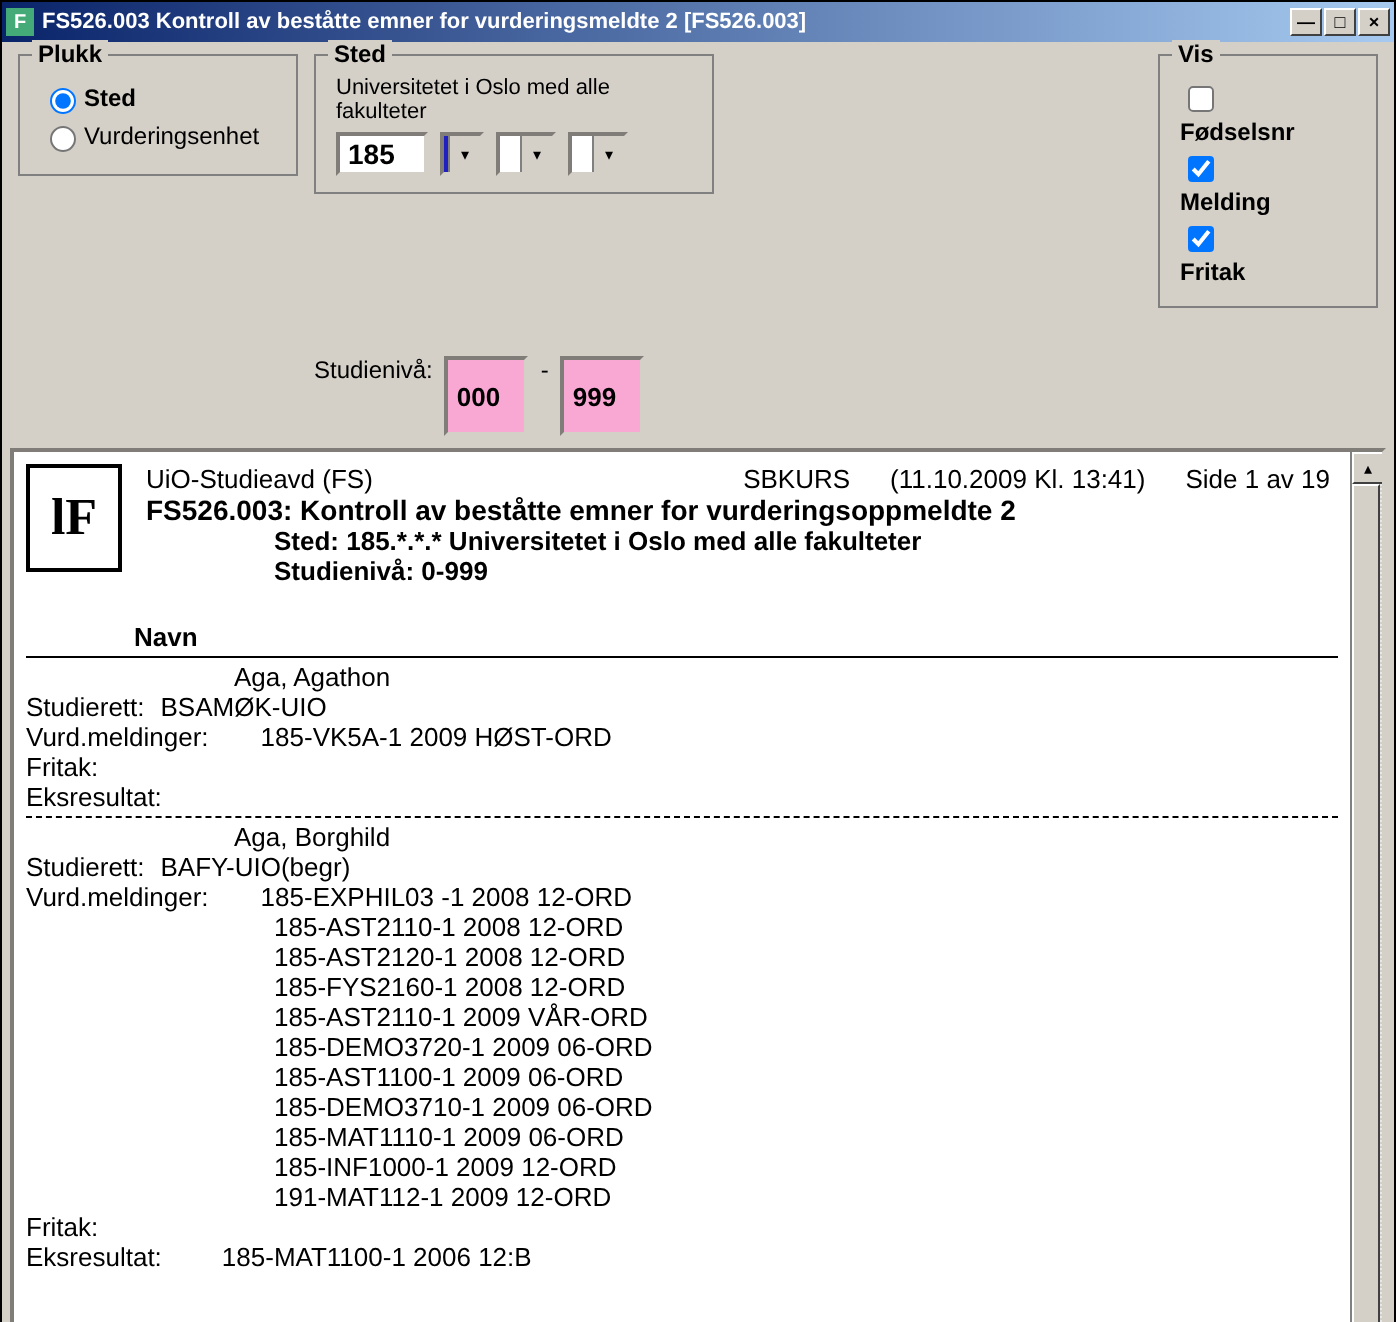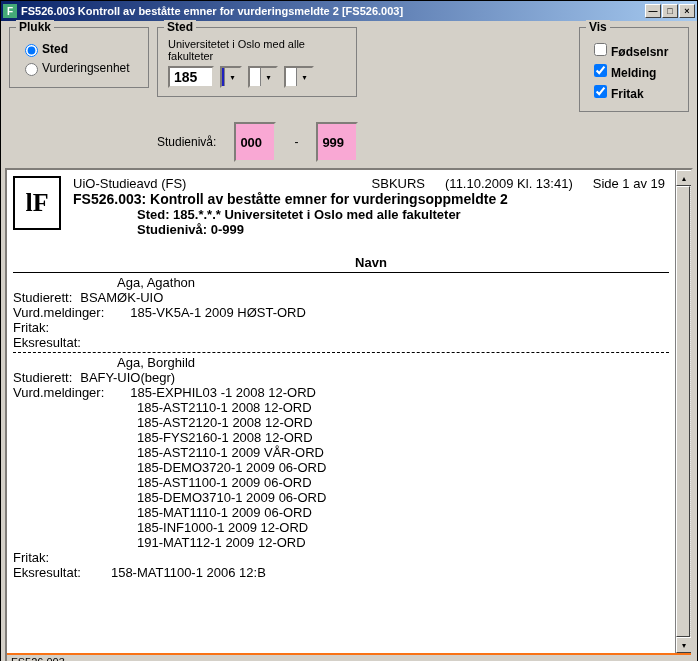--- a/index.html
+++ b/index.html
@@ -12,37 +12,37 @@
   .tbtn { width: 16px; height: 14px; background: #d4d0c8; border: 1px solid #fff; border-right-color:#404040; border-bottom-color:#404040; display:flex; align-items:center; justify-content:center; font-size:9px; font-weight:bold; color:#000; cursor:pointer;}
   .toolbar { display: flex; padding: 6px 8px 2px 8px; gap: 8px; align-items: flex-start; }
   .groupbox { border: 1px solid #808080; border-top-color:#808080; position: relative; padding: 10px 10px 8px 10px; background: #d4d0c8; }
   .groupbox .legend { position: absolute; top: -8px; left: 6px; background: #d4d0c8; padding: 0 3px; font-size: 12px; font-weight: bold; }
   .radio-row { display: flex; align-items: center; font-size: 12px; margin: 3px 0; }
   .radio-row input { margin-right: 4px; }
   .sted-sub { font-size: 11px; margin-bottom: 4px; }
   .sted-row { display: flex; gap: 6px; align-items: center; }
   .txt { border: 2px inset #d4d0c8; background: #fff; font-size: 14px; font-weight: bold; padding: 1px 4px; width: 46px; height:22px;}
   .dd-arrow{width:16px; height:18px; background:#d4d0c8; border:1px solid #fff; border-right-color:#404040; border-bottom-color:#404040; display:flex; align-items:center; justify-content:center; font-size:8px;}
-  .studieniva { display:flex; align-items:center; gap:18px; font-size:12px; margin-top:8px; margin-left: 156px; margin-bottom: 6px;}
+  .studieniva { display:flex; align-items:flex-start; gap:6px; font-size:12px; margin-top:22px; margin-left: 156px; margin-bottom: 6px;}
   .num { border: 2px inset #d4d0c8; background:#f9a8d4; width:42px; padding:18px 4px; font-size:13px; font-weight:bold; height:20px;}
   .vis { margin-left: auto; }
-  .chk-row { display:flex; align-items:flex-end; font-size:12px; font-weight:bold; margin:2px 0; white-space:nowrap;}
+  .chk-row { display:flex; align-items:flex-start; font-size:12px; font-weight:bold; margin:2px 0; white-space:nowrap;flex-direction:column;}
   .chk-row input { margin-right:4px; }
   .report-wrap { margin: 4px 4px 2px 4px; border: 2px inset #d4d0c8; background:#fff; height: 520px; display:flex; flex-direction:column; }
   .report { flex:1; overflow:hidden; padding: 6px 0 0 0; font-size: 13px; color:#000; position:relative;}
   .report-inner { padding-right: 16px; }
   .rhdr { display:flex; padding: 0 10px 0 66px; font-size:13px; }
   .rhdr .left { }
   .rhdr .mid { margin-left: auto; margin-right: 20px;}
   .rhdr .date { margin-right: 20px; }
   .rhdr .page { }
   .rtitle { font-weight:bold; padding: 0 10px 0 66px; font-size:14px; }
   .rsub { padding: 0 10px 0 130px; font-size:13px;font-weight:bold; }
   .logo { position:absolute; left:6px; top:6px; width:48px; height:54px; border:2px solid #000; display:flex; align-items:center; justify-content:center; font-size:26px; font-weight:bold; font-family: "Times New Roman", serif; }
-  .navn-hdr { font-weight:bold; padding-left: 60px; margin-top: 18px; text-align: center; }
+  .navn-hdr { font-weight:bold; padding-left: 60px; margin-top: 18px; }
   .hr { border-bottom: 1px solid #000; margin: 2px 6px; }
   .dashed { border-bottom: 1px dashed #000; margin: 2px 6px; }
   .row { display:flex; font-size:13px; }
   .lbl { padding-left: 6px; }
   .name { padding-left: 110px; }
   .status { border-top:2px solid #f97316; font-size:11px; padding:1px 4px; background:#d4d0c8; }
   .hscroll { height:17px; background:#d4d0c8; display:flex; border-top:1px solid #808080;}
   .sbtn { width:16px; height:16px; background:#d4d0c8; border:1px solid #fff; border-right-color:#404040; border-bottom-color:#404040; display:flex; align-items:center; justify-content:center; font-size:8px;}
   .strack { flex:1; background: repeating-conic-gradient(#d4d0c8 0 25%, #e8e8e8 0 50%) 0 0/2px 2px; position:relative;}
   .thumb { position:absolute; left:0; top:0; height:14px; width:120px; background:#d4d0c8; border:1px solid #fff; border-right-color:#404040; border-bottom-color:#404040;}
@@ -203,21 +203,21 @@
               </div>
               <div class="row">
                 <span style="padding-left:130px">191-MAT112-1 2009 12-ORD</span>
               </div>
               <div class="row">
                 <span class="lbl">Fritak:</span>
                 <span style="padding-left:8px"></span>
               </div>
               <div class="row">
                 <span class="lbl">Eksresultat:</span>
-                <span style="padding-left:30px">158-MAT1100-1 2006 12:B</span>
+                <span style="padding-left:30px">185-MAT1100-1 2006 12:B</span>
               </div>
             </div>
           </div>
       </div>
 
       <div class="vscroll">
         <div class="sbtn">▴</div>
         <div class="vstrack">
             <div class="vthumb"></div>
           </div>

